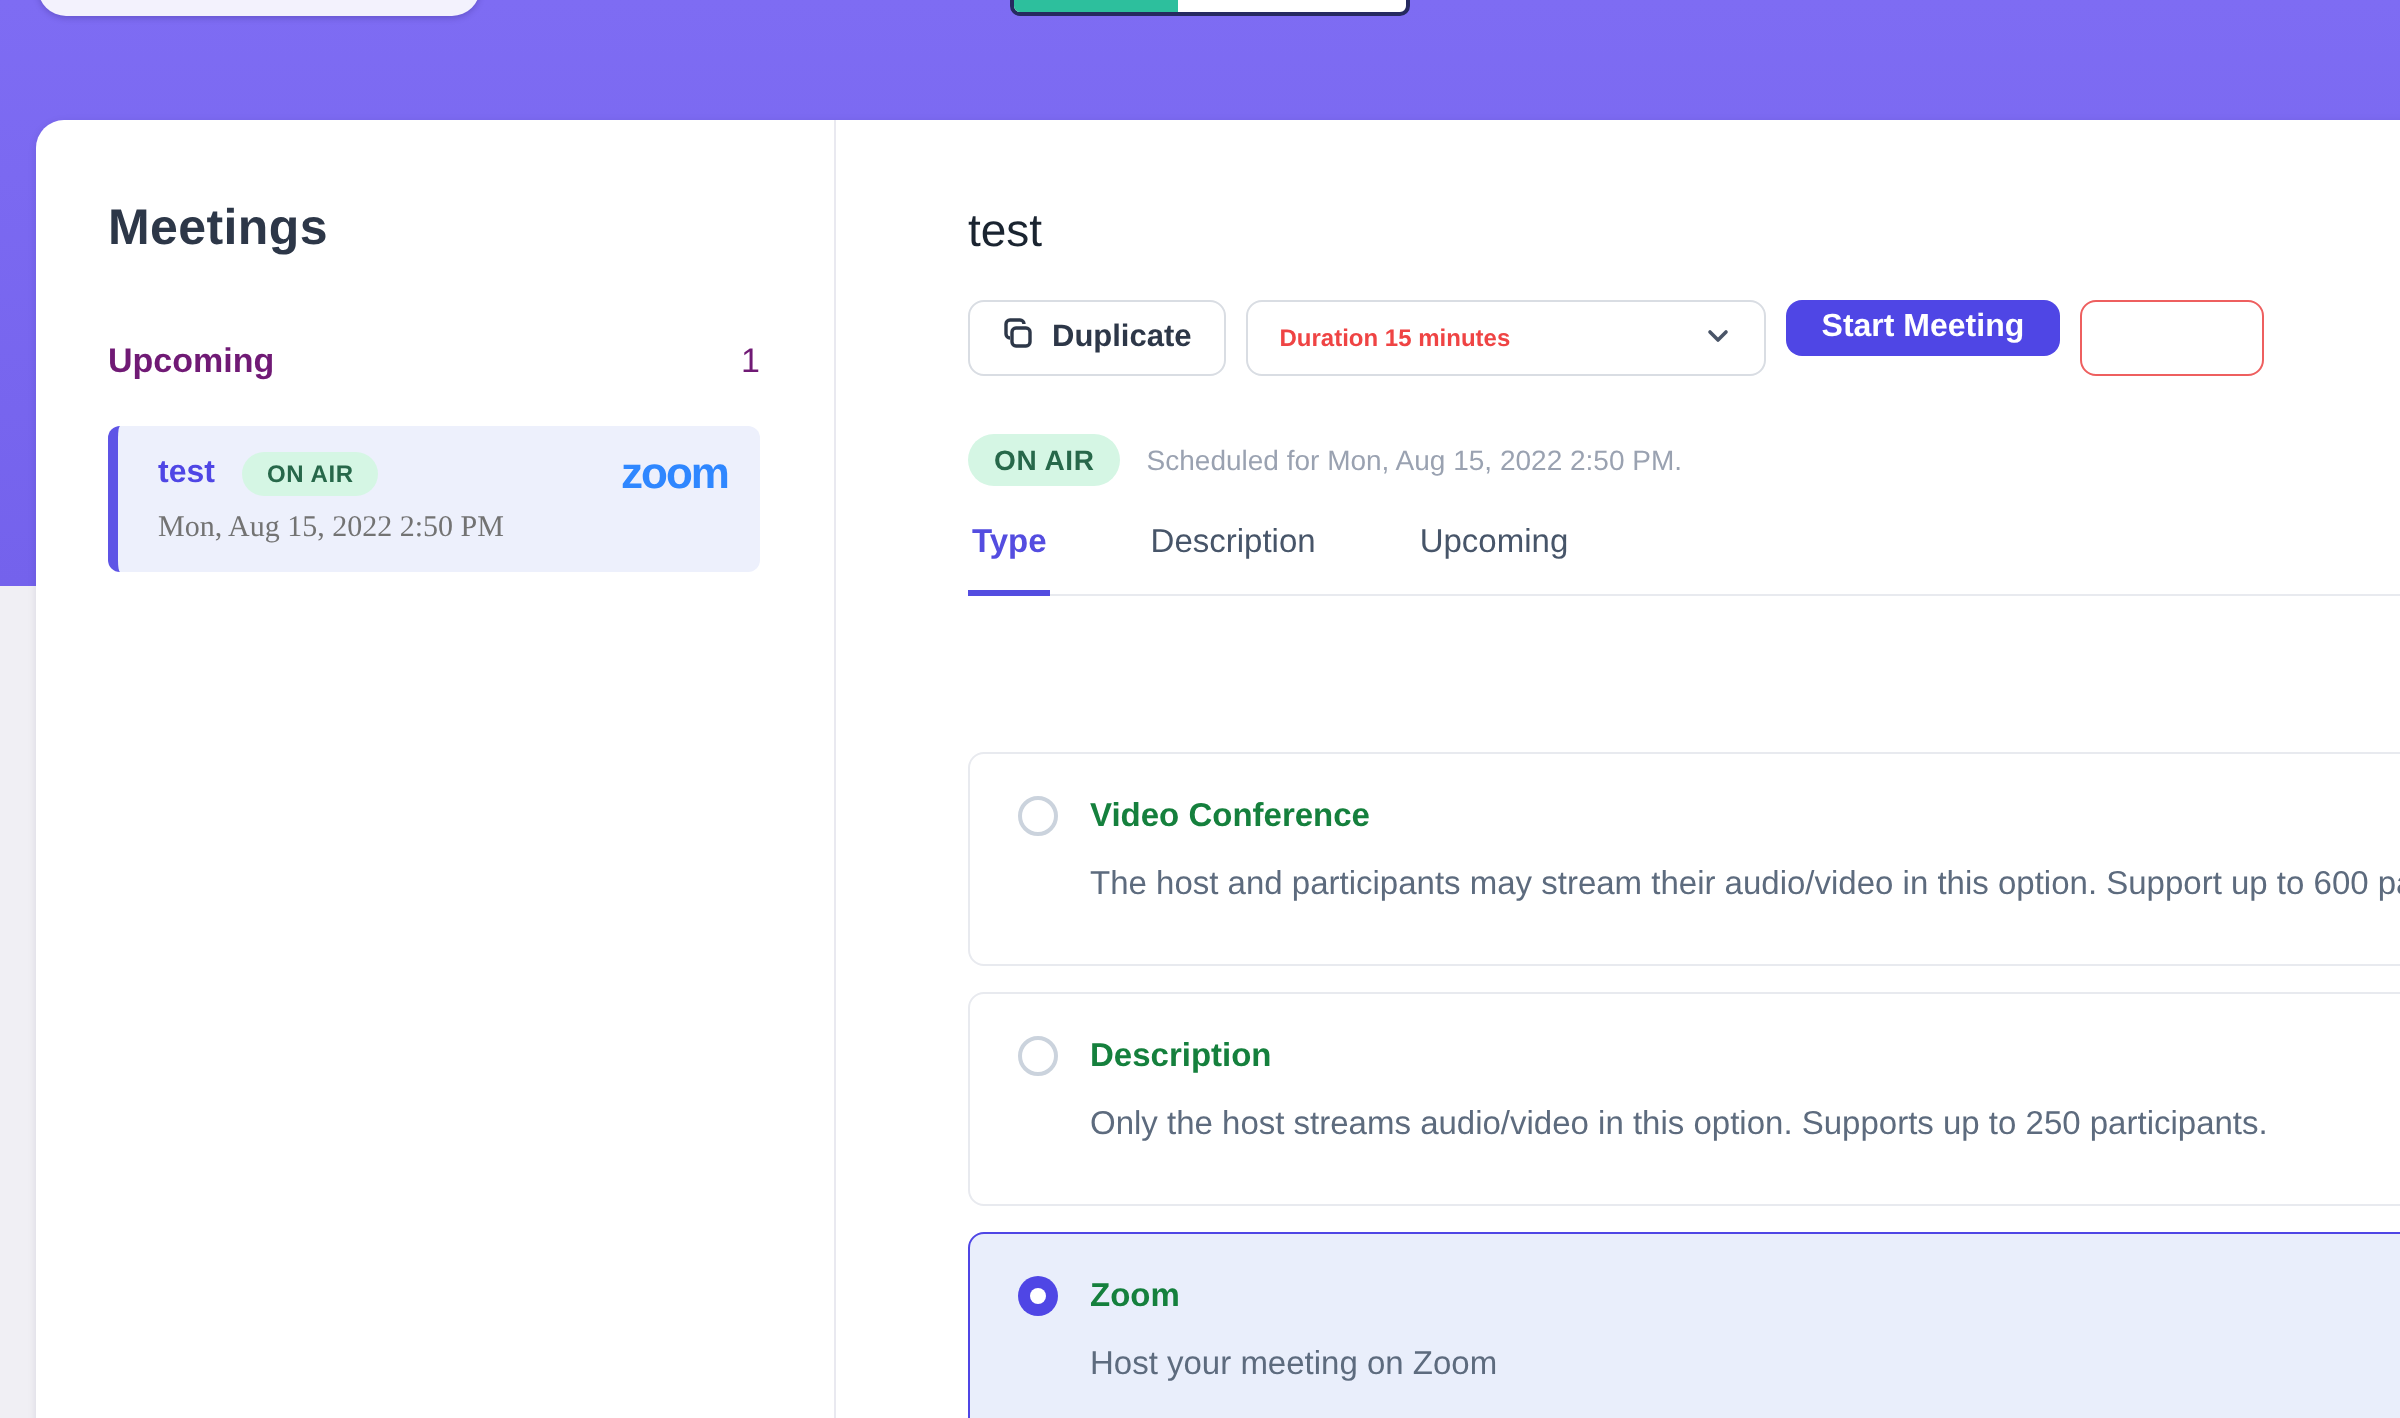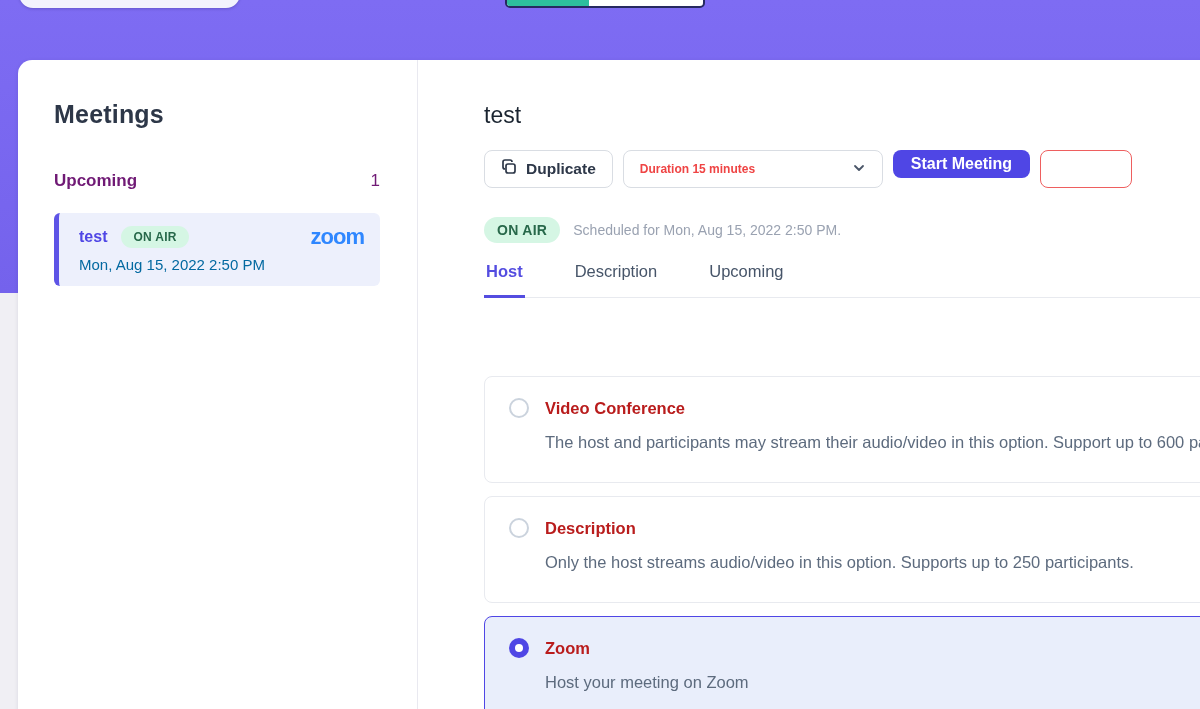--- a/index.html
+++ b/index.html
@@ -63,21 +63,21 @@
   .meeting-name { color:#4f46e5; font-weight:700; font-size:16px; }
   .onair-badge {
     margin-left:14px; background:#d5f6e4; color:#27684a;
     font-size:12px; font-weight:700; padding:4px 12px; border-radius:12px;
     letter-spacing:.3px;
   }
   .zoom-logo {
     margin-left:auto; color:#2f87ff; font-weight:700; font-size:22px;
     letter-spacing:-1px; line-height:1;
   }
-  .meeting-date { margin-top:8px; color:#0369a1; font-size:15px; }
+  .meeting-date { margin-top:8px; color:#737373; font-size:15px;font-family:Liberation Serif, serif; }
 
   
   .main { flex:1; padding:42px 0 0 66px; }
   .main-title { font-size:23px; font-weight:500; color:#1a2430; }
 
   .toolbar { margin-top:21px; display:flex; gap:10px; height:38px; }
   .btn {
     display:inline-flex; align-items:center; gap:9px; height:38px;
     background:#fff; border:1px solid #d9dde3; border-radius:8px;
     padding:12px 16px; font-family:inherit; font-size:15.5px; font-weight:600;
@@ -117,21 +117,21 @@
   .option-head { display:flex; align-items:center; gap:16px; }
   .radio {
     width:20px; height:20px; border-radius:50%;
     border:2px solid #cbd3dd; background:#fff; flex:none;
   }
   .radio.checked { border:none; background:#4f46e5; position:relative; }
   .radio.checked::after {
     content:""; position:absolute; left:50%; top:50%; width:8px; height:8px;
     margin:-4px 0 0 -4px; border-radius:50%; background:#fff;
   }
-  .option-title { font-size:16.5px; font-weight:700; color:#b91c1c; }
+  .option-title { font-size:16.5px; font-weight:700; color:#15803d; }
   .option-desc {
     margin:10px 0 0 36px; color:#5d6b7e; font-size:16.5px; line-height:29px;
     max-width:778px;
   }
 </style>
 </head>
 <body>
 
 <div class="hero"></div>
 <div class="top-pill"></div>
@@ -189,21 +189,21 @@
 
       <button class="btn-danger"></button>
     </div>
 
     <div class="status-row">
       <span class="status-badge">ON AIR</span>
       <span class="status-text">Scheduled for Mon, Aug 15, 2022 2:50 PM.</span>
     </div>
 
     <div class="tabs">
-      <div class="tab active">Host</div>
+      <div class="tab active">Type</div>
       <div class="tab">Description</div>
       <div class="tab">Upcoming</div>
     </div>
 
     <div class="options">
 
       <div class="option-card">
         <div class="option-head">
           <span class="radio"></span>
           <span class="option-title">Video Conference</span>

